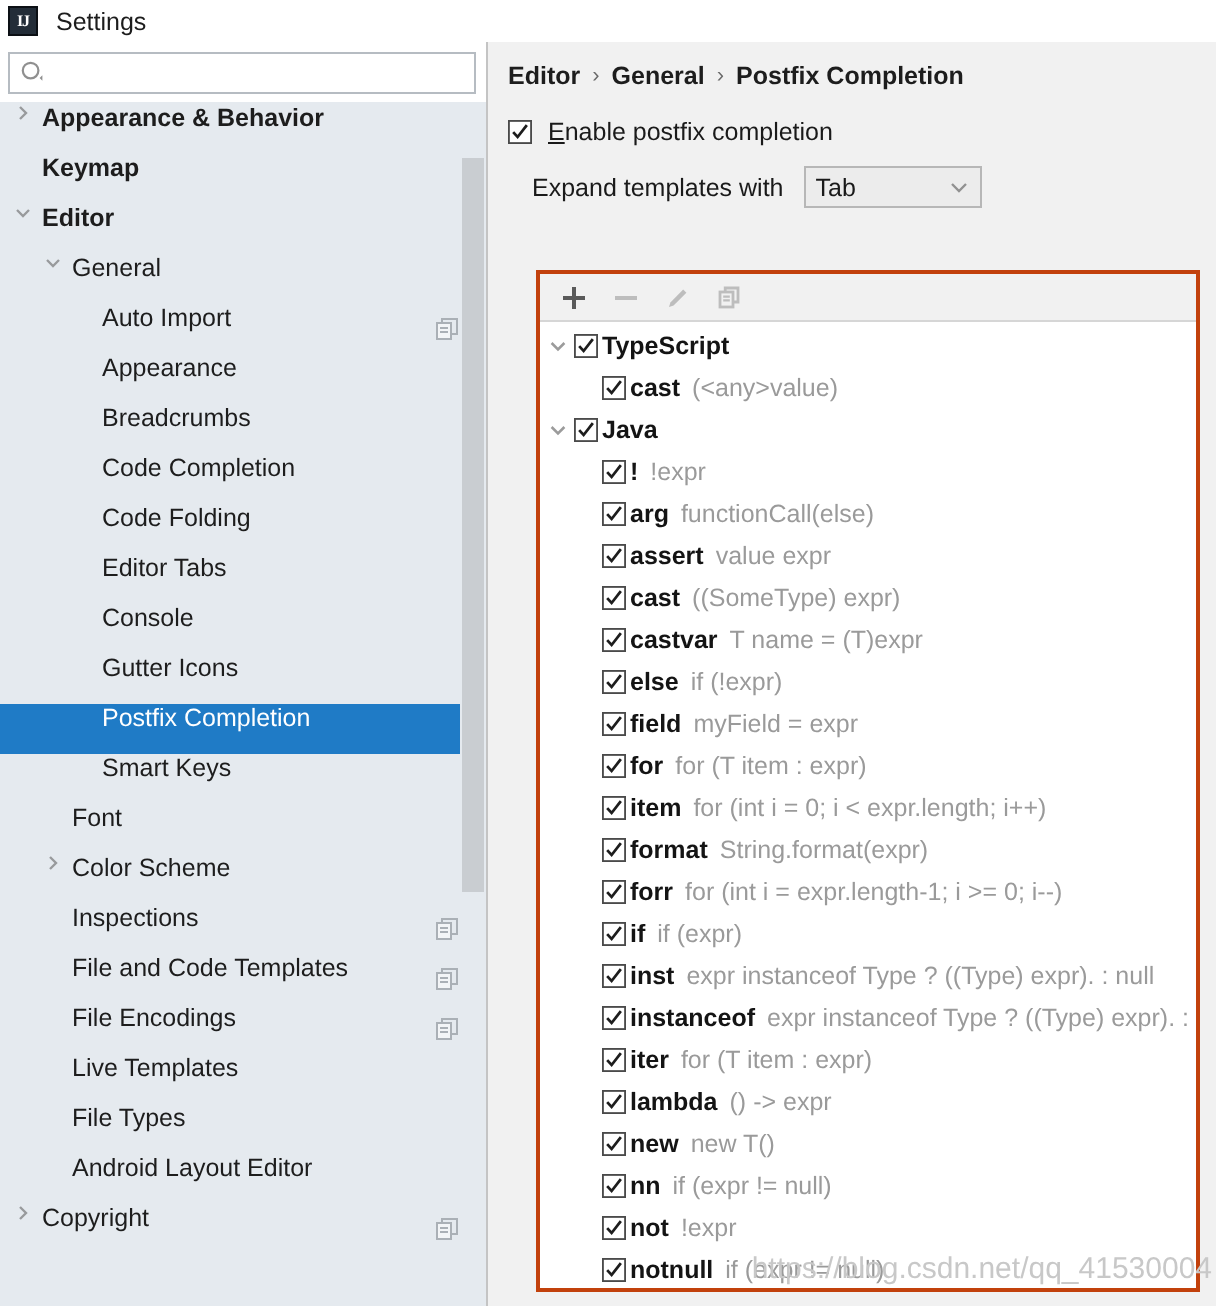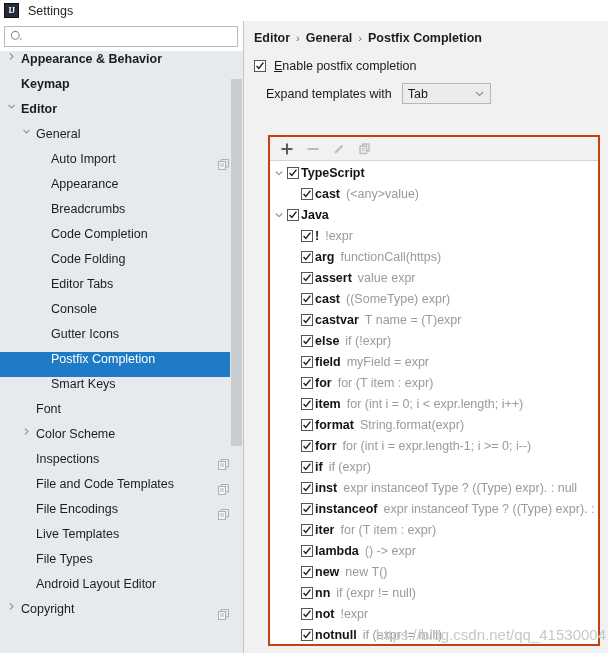--- a/index.html
+++ b/index.html
@@ -586,21 +586,21 @@
             </svg>
             <span class="rname">!</span>
             <span class="rdesc">!expr</span>
           </div>
           <div class="rrow lvl-child">
             <svg viewBox="0 0 13 13" class="cb">
               <rect x="0.5" y="0.5" width="12" height="12" fill="#fff" stroke="#4a4a4a" stroke-width="1"></rect>
               <path d="M2.8 6.6 L5.2 9.2 L10.2 2.8" fill="none" stroke="#1d1d1d" stroke-width="1.5"></path>
             </svg>
             <span class="rname">arg</span>
-            <span class="rdesc">functionCall(https)</span>
+            <span class="rdesc">functionCall(else)</span>
           </div>
           <div class="rrow lvl-child">
             <svg viewBox="0 0 13 13" class="cb">
               <rect x="0.5" y="0.5" width="12" height="12" fill="#fff" stroke="#4a4a4a" stroke-width="1"></rect>
               <path d="M2.8 6.6 L5.2 9.2 L10.2 2.8" fill="none" stroke="#1d1d1d" stroke-width="1.5"></path>
             </svg>
             <span class="rname">assert</span>
             <span class="rdesc">value expr</span>
           </div>
           <div class="rrow lvl-child">

